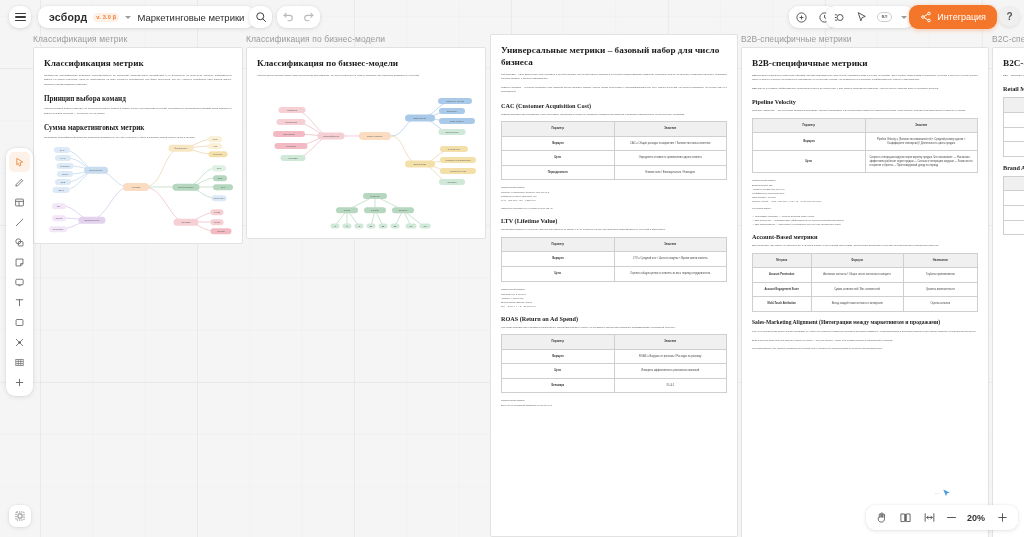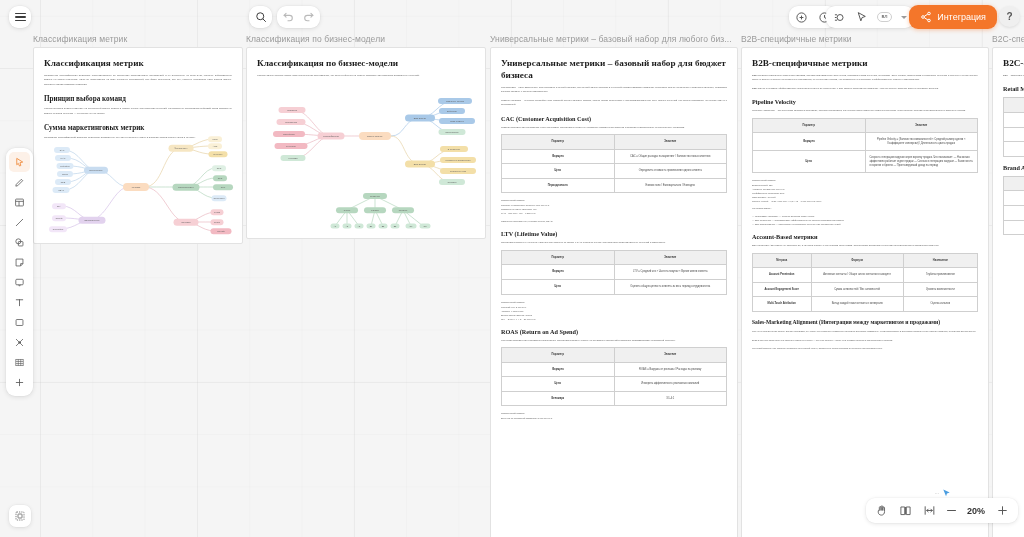--- a/index.html
+++ b/index.html
@@ -159,21 +159,21 @@
     padding: 4px 0; display: flex; flex-direction: column; align-items: center;
   }
   .tool {
     width: 21px; height: 20px; display: flex; align-items: center;
     justify-content: center; border-radius: 5px; cursor: pointer;
   }
   .tool.active { background: #fdf1e8; }
 
   
   #bottombar {
-    position: absolute; right: 6px; bottom: 14px; height: 25px;
+    position: absolute; right: 6px; bottom: 7px; height: 25px;
     padding: 0 9px; gap: 11px; z-index: 40; border-radius: 9px;
   }
   .zoomval { font-size: 9px; color: #333; font-weight: bold; }
   .dash { width: 9px; height: 1.3px; background: #555; border-radius: 1px; }
 
   #bottomleft {
     position: absolute; left: 9px; bottom: 10px;
     width: 22px; height: 22px; border-radius: 7px; z-index: 40;
     justify-content: center;
   }
@@ -308,24 +308,23 @@
           <div class="node" style="left:124px; top:142px; width:9px; height:5px; background:#cfe8d7;">B1</div>
           <div class="node" style="left:136px; top:142px; width:9px; height:5px; background:#cfe8d7;">B2</div>
           <div class="node" style="left:148px; top:142px; width:9px; height:5px; background:#cfe8d7;">B3</div>
           <div class="node" style="left:164px; top:142px; width:11px; height:5px; background:#cfe8d7;">C1</div>
           <div class="node" style="left:178px; top:142px; width:11px; height:5px; background:#cfe8d7;">C2</div>
         </div>
       </div>
     </div>
 
     <div class="frame" style="left:490px; top:34px; width:248px; height:503px;">
-      <div class="frame-title">Универсальные метрики – базовый набор для любого биз...</div>
       <div class="frame-body" style="height:503px;">
         <div class="doc">
-          <div class="h1">Универсальные метрики – базовый набор для бюджет бизнеса</div>
+          <div class="h1">Универсальные метрики – базовый набор для число бизнеса</div>
           <div class="p">Эти метрики – ядро измерения. Они работают в любой отрасли, для любой бизнес-модели и на любой стадии развития компании. Установка только начинается с прироста системы, аналитика заходит связано с опытом направления.</div>
           <div class="p">Главное правило – сначала настройте этот базовый расчёт базовых метрик, только потом переходите к специализированным. 80% бизнес-решений уже можно принимать на основе этих 5-7 показателей.</div>
 
           <div class="h3">CAC (Customer Acquisition Cost)</div>
           <div class="p">Главная метрика для понимания юнит-экономики. Показывает реальную стоимость привлечения клиента и помогает распределять бюджет между каналами.</div>
           <table class="t">
             <tbody>
                 <tr>
               <th>Параметр</th>
               <th>Значение</th>
@@ -530,20 +529,26 @@
   <div id="topbar">
 
     <div class="pill" id="hamburger">
       <span class="bars">
           <i></i>
           <i></i>
           <i></i>
         </span>
     </div>
 
+    <div class="pill" id="titlepill">
+      <span class="brand">эсборд</span>
+      <span class="verbadge">v. 3.0 β</span>
+      <span class="chev"></span>
+      <span class="docname">Маркетинговые метрики</span>
+    </div>
 
     <div class="pill" id="searchpill">
       <svg width="12" height="12" viewBox="0 0 24 24" fill="none" stroke="#3d3d3d" stroke-width="2">
         <circle cx="10.5" cy="10.5" r="7"></circle>
           <line x1="16" y1="16" x2="21" y2="21" stroke-linecap="round"></line>
       </svg>
     </div>
 
     <div class="pill" id="undopill">
       <span class="icn">

